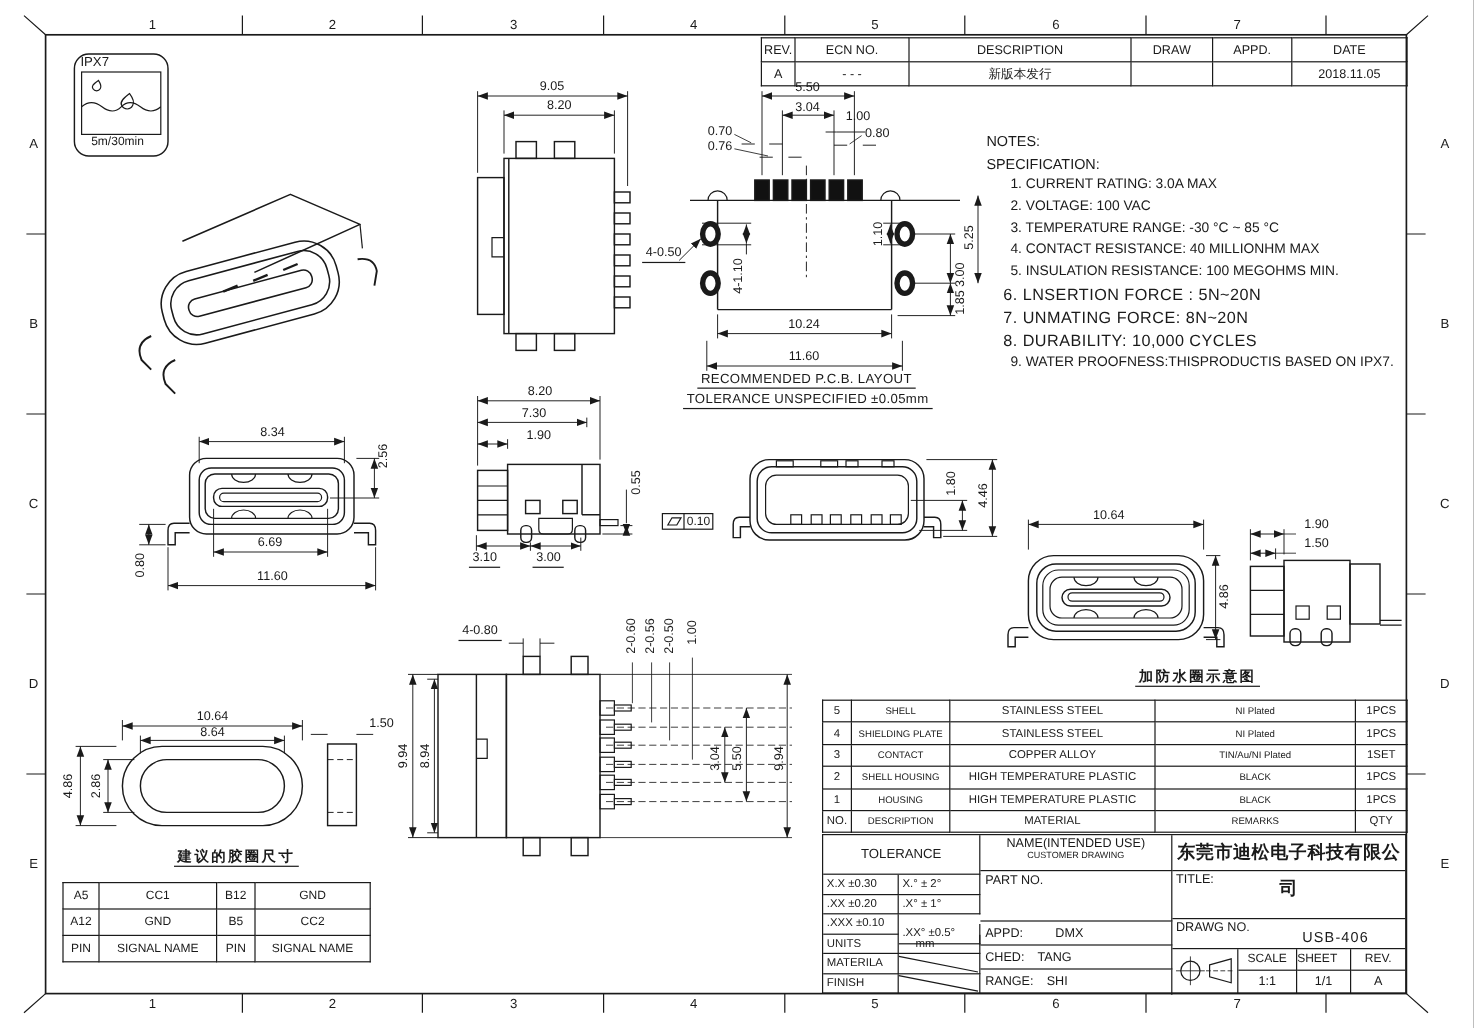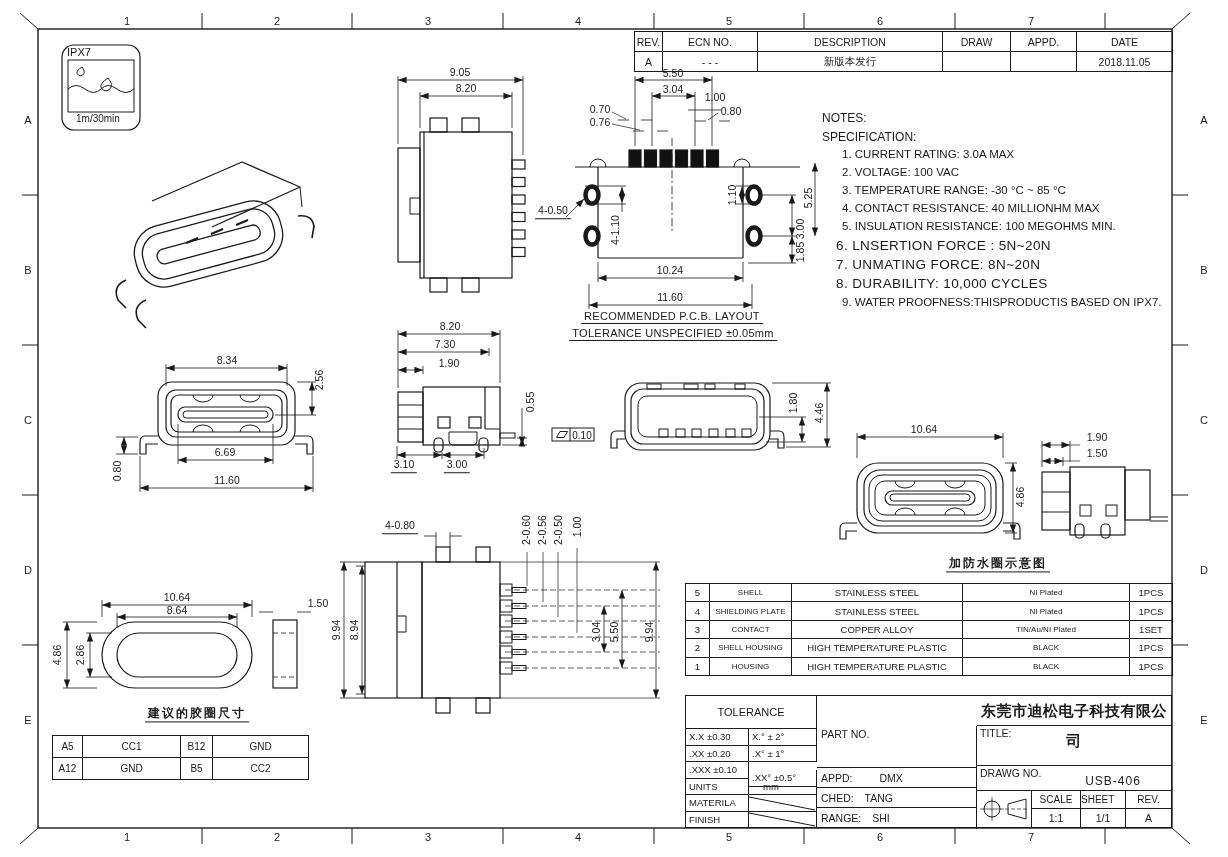--- a/index.html
+++ b/index.html
@@ -328,21 +328,21 @@
   <div class="zl" style="left:28px;top:420px">C</div>
   <div class="zl" style="left:28px;top:570px">D</div>
   <div class="zl" style="left:28px;top:720px">E</div>
   <div class="zl" style="left:1204px;top:120px">A</div>
   <div class="zl" style="left:1204px;top:270px">B</div>
   <div class="zl" style="left:1204px;top:420px">C</div>
   <div class="zl" style="left:1204px;top:570px">D</div>
   <div class="zl" style="left:1204px;top:720px">E</div>
 
   <div class="ipx" style="left:67px;top:46px">IPX7</div>
-  <div class="ipx" style="left:76px;top:113px;font-size:10px">1m/30min</div>
+  <div class="ipx" style="left:76px;top:113px;font-size:10px">5m/30min</div>
 
   <table id="revt">
     <colgroup>
         <col style="width:28px">
         <col style="width:95px">
         <col style="width:185px">
         <col style="width:68px">
         <col style="width:66px">
         <col style="width:96px">
       </colgroup>
@@ -476,20 +476,27 @@
           <td>BLACK</td>
           <td>1PCS</td>
         </tr>
     <tr>
           <td>1</td>
           <td>HOUSING</td>
           <td>HIGH TEMPERATURE PLASTIC</td>
           <td>BLACK</td>
           <td>1PCS</td>
         </tr>
+    <tr>
+          <td>NO.</td>
+          <td>DESCRIPTION</td>
+          <td>MATERIAL</td>
+          <td>REMARKS</td>
+          <td>QTY</td>
+        </tr>
   </tbody>
     </table>
 
   <table id="pint">
     <colgroup>
         <col style="width:30px">
         <col style="width:98px">
         <col style="width:32px">
         <col style="width:96px">
       </colgroup>
@@ -498,39 +505,49 @@
           <td>A5</td>
           <td>CC1</td>
           <td>B12</td>
           <td>GND</td>
         </tr>
     <tr>
           <td>A12</td>
           <td>GND</td>
           <td>B5</td>
           <td>CC2</td>
+        </tr>
+    <tr>
+          <td>PIN</td>
+          <td>SIGNAL NAME</td>
+          <td>PIN</td>
+          <td>SIGNAL NAME</td>
         </tr>
   </tbody>
     </table>
 
   <div id="tb">
     <div class="tc br bb" style="left:0;top:0;width:131px;height:33px;line-height:32px;text-align:center;font-size:11px">TOLERANCE</div>
     <div class="tc br bb" style="left:0;top:33px;width:63px;height:16.6px;padding:3px 0 0 3px;font-size:9.5px">X.X  ±0.30</div>
     <div class="tc br bb" style="left:63px;top:33px;width:68px;height:16.6px;padding:3px 0 0 3px;font-size:9.5px">X.°  ± 2°</div>
     <div class="tc br bb" style="left:0;top:49.6px;width:63px;height:16.6px;padding:3px 0 0 3px;font-size:9.5px">.XX  ±0.20</div>
     <div class="tc br bb" style="left:63px;top:49.6px;width:68px;height:16.6px;padding:3px 0 0 3px;font-size:9.5px">.X°  ± 1°</div>
     <div class="tc br bb" style="left:0;top:66.2px;width:63px;height:16.6px;padding:3px 0 0 3px;font-size:9.5px">.XXX ±0.10</div>
     <div class="tc br bb" style="left:63px;top:74px;width:68px;height:16.6px;padding:3px 0 0 3px;font-size:9.5px">.XX° ±0.5°</div>
     <div class="tc br bb" style="left:0;top:82.8px;width:63px;height:16.6px;padding:3px 0 0 3px;font-size:9.5px">UNITS</div>
     <div class="tc br bb" style="left:63px;top:82.8px;width:68px;height:16.6px;padding:3px 0 0 14px;font-size:9.5px">mm</div>
     <div class="tc br bb" style="left:0;top:99.4px;width:63px;height:16.6px;padding:3px 4px 0 3px;font-size:9.5px">MATERILA</div>
     <div class="tc br bb" style="left:63px;top:99.4px;width:68px;height:16.6px"></div>
     <div class="tc br" style="left:0;top:116px;width:63px;height:16px;padding:3px 0 0 3px;font-size:9.5px">FINISH</div>
     <div class="tc br" style="left:63px;top:116px;width:68px;height:16px"></div>
 
+    <div class="tc br bb" style="left:131px;top:0;width:160px;height:30px;text-align:center">
+      <div style="font-size:10.5px;margin-top:1px">NAME(INTENDED USE)</div>
+      <div style="font-size:7.5px">CUSTOMER DRAWING</div>
+    </div>
     <div class="tc br bb" style="left:131px;top:30px;width:160px;height:42px;padding:2px 0 0 4px;font-size:10.5px">PART NO.</div>
     <div class="tc br bb" style="left:131px;top:72px;width:160px;height:20px;padding:4px 0 0 4px;font-size:10.5px">
       <span>APPD:</span>
       <span style="margin-left:24px">DMX</span>
     </div>
     <div class="tc br bb" style="left:131px;top:92px;width:160px;height:20px;padding:4px 0 0 4px;font-size:10.5px">
       <span>CHED:</span>
       <span style="margin-left:8px">TANG</span>
     </div>
     <div class="tc br" style="left:131px;top:112px;width:160px;height:21px;padding:4px 0 0 4px;font-size:10.5px">

